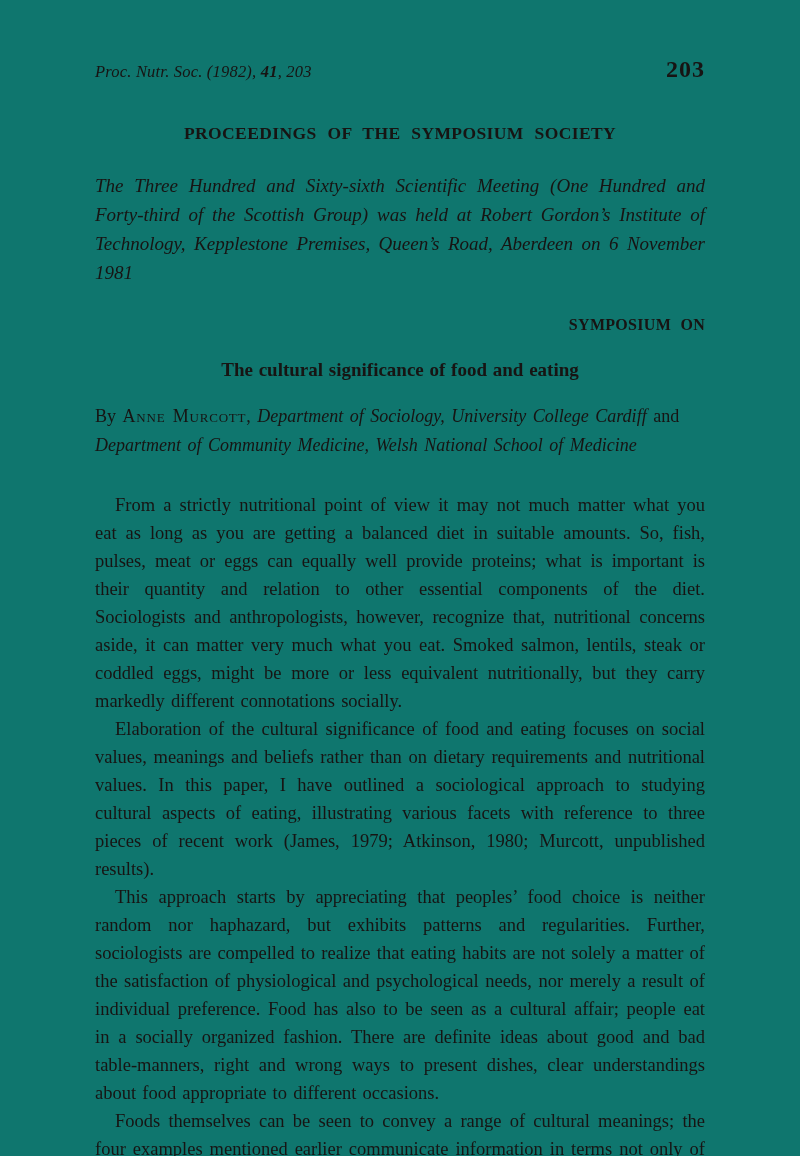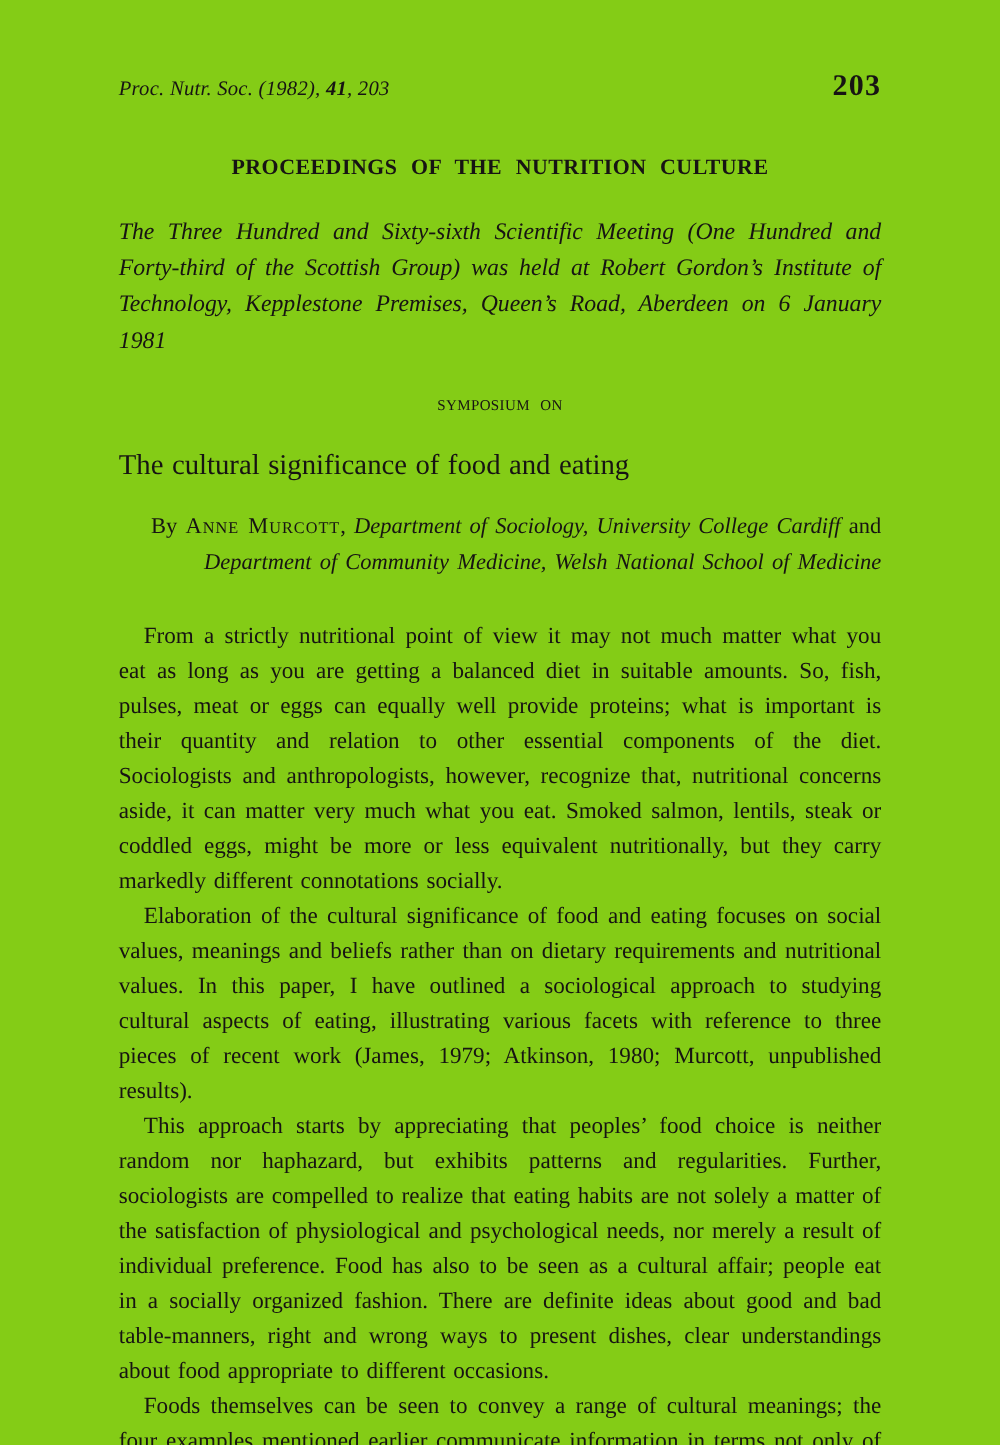--- a/index.html
+++ b/index.html
@@ -7,21 +7,21 @@
     padding: 0;
     background: #ffffff;
   }
   .page {
     position: relative;
     width: 800px;
     height: 1156px;
     box-sizing: border-box;
     margin: 0 auto;
     padding: 56px 95px 0 95px;
-    background: #84cc16;
+    background: #0f766e;
     color: #171413;
     font-family: "Liberation Serif", "DejaVu Serif", serif;
     overflow: hidden;
   }
   .pagehead {
     display: flex;
     justify-content: space-between;
     align-items: baseline;
   }
   .journal-ref {
@@ -46,36 +46,37 @@
   .meeting {
     margin: 27px 0 0 0;
     font-style: italic;
     font-size: 19px;
     line-height: 29px;
     text-align: justify;
     word-spacing: 3px;
   }
   .symposium {
     margin: 24px 0 0 0;
-    text-align: center;
-    font-size: 12px;
-    font-weight: normal;
+    text-align: right;
+    font-size: 16px;
+    font-weight: bold;
     word-spacing: 5px;
     letter-spacing: 0.3px;
     line-height: 27px;
   }
   .article-title {
     margin: 21px 0 0 0;
-    font-size: 23px;
-    font-weight: normal;
+    text-align: center;
+    font-size: 19px;
+    font-weight: bold;
     word-spacing: 1px;
   }
   .byline {
     margin: 21px 0 0 0;
-    text-align: right;
+    text-align: left;
     font-size: 18px;
     line-height: 29px;
     word-spacing: 2px;
   }
   .smallcaps {
     font-variant: small-caps;
     letter-spacing: 0.8px;
   }
   .it { font-style: italic; }
   .bodytext {
@@ -93,23 +94,23 @@
 </head>
 <body>
 
 <div class="page">
 
   <div class="pagehead">
     <div class="journal-ref"><span>Proc. Nutr. Soc. (1982), </span><span class="vol">41</span><span>, 203</span></div>
     <div class="page-number">203</div>
   </div>
 
-  <h1 class="society-title">PROCEEDINGS OF THE NUTRITION CULTURE</h1>
+  <h1 class="society-title">PROCEEDINGS OF THE SYMPOSIUM SOCIETY</h1>
 
-  <p class="meeting">The Three Hundred and Sixty-sixth Scientific Meeting (One Hundred and Forty-third of the Scottish Group) was held at Robert Gordon’s Institute of Technology, Kepplestone Premises, Queen’s Road, Aberdeen on 6 January 1981</p>
+  <p class="meeting">The Three Hundred and Sixty-sixth Scientific Meeting (One Hundred and Forty-third of the Scottish Group) was held at Robert Gordon’s Institute of Technology, Kepplestone Premises, Queen’s Road, Aberdeen on 6 November 1981</p>
 
   <h2 class="symposium">
     <span>SYMPOSIUM ON</span><br>
   </h2>
 
   <h3 class="article-title">The cultural significance of food and eating</h3>
 
   <p class="byline"><span>By</span> <span class="smallcaps">Anne Murcott</span><span>, </span><span class="it">Department of Sociology, University College Cardiff</span><span> and </span><span class="it">Department of Community Medicine, Welsh National School of Medicine</span></p>
 
   <div class="bodytext">

